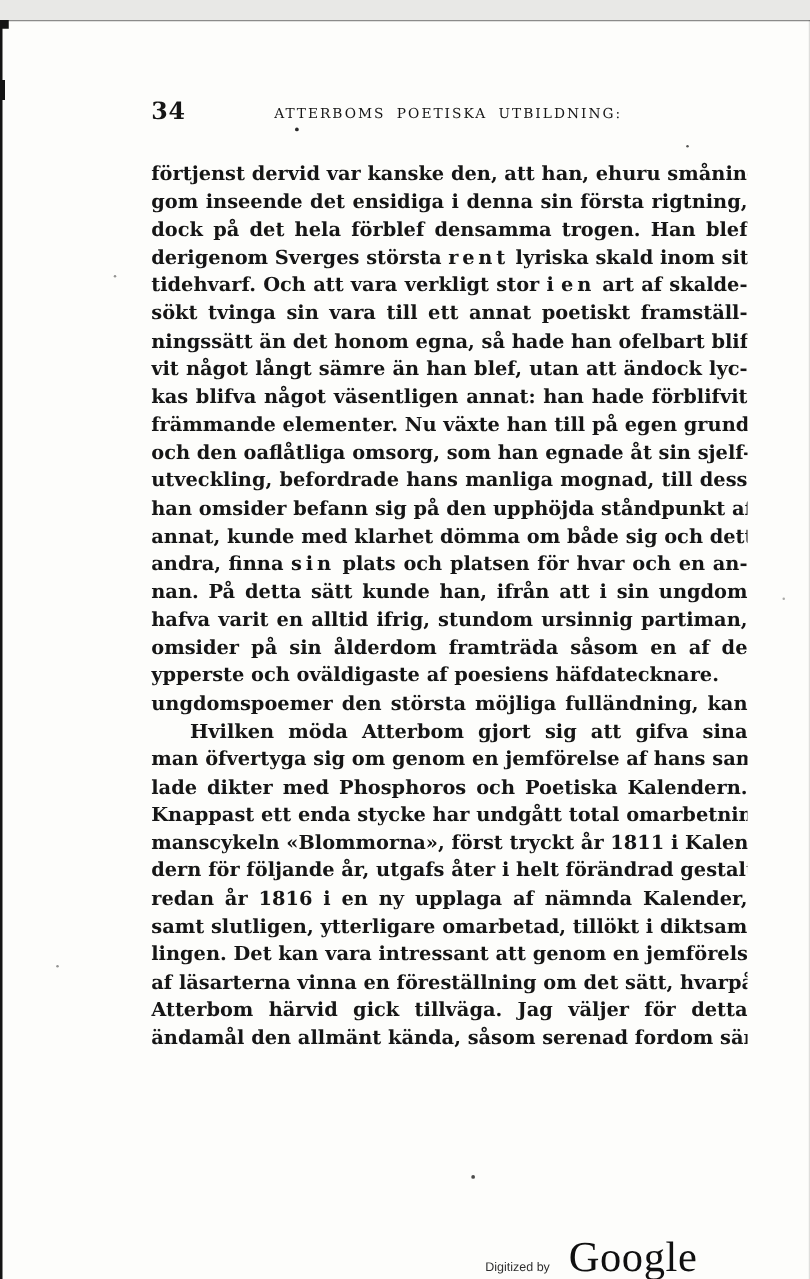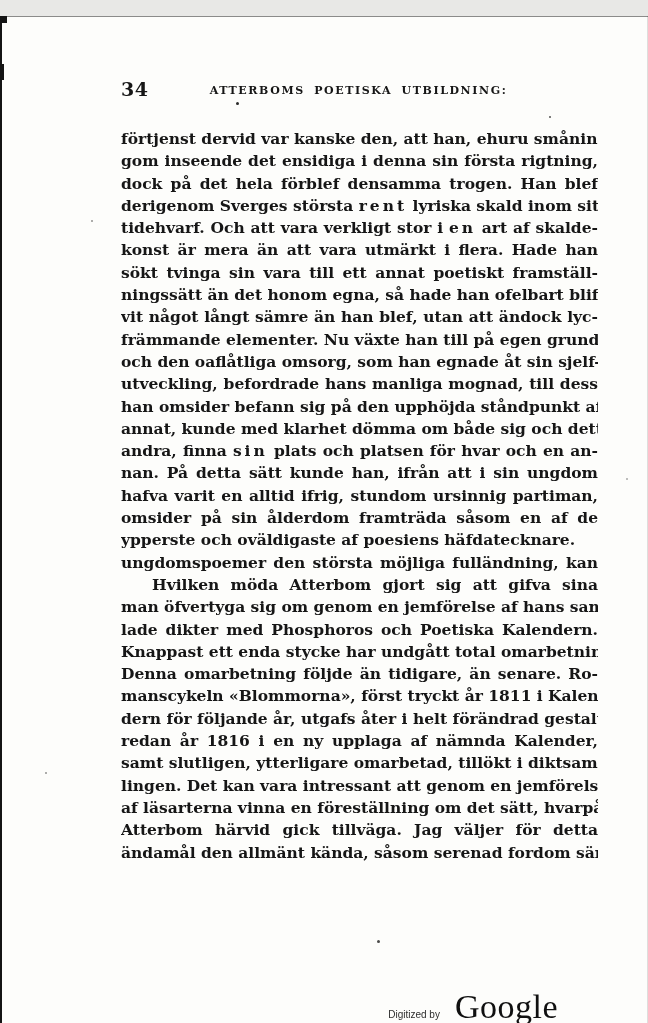--- a/index.html
+++ b/index.html
@@ -45,21 +45,21 @@
     font-size: 19px;
     font-weight: bold;
     letter-spacing: .5px;
   }
   .running-title {
     position: absolute;
     left: 0; right: 2px;
     top: 6px;
     text-align: center;
     font-size: 11px;
-    font-weight: bold;
+    font-weight: normal;
     letter-spacing: 1.6px;
     word-spacing: 4px;
   }
 
   .text-block {
     position: absolute;
     left: 121px;
     top: 112px;
     width: 477px;
   }
@@ -119,40 +119,39 @@
     <span class="page-number">34</span>
     <span class="running-title">ATTERBOMS POETISKA UTBILDNING:</span>
   </div>
 
   <div class="text-block">
       <div class="line">förtjenst dervid var kanske den, att han, ehuru smånin-</div>
       <div class="line">gom inseende det ensidiga i denna sin första rigtning,</div>
       <div class="line">dock på det hela förblef densamma trogen.  Han blef</div>
       <div class="line">derigenom Sverges största <span class="sperr">rent</span> lyriska skald inom sitt</div>
       <div class="line">tidehvarf.  Och att vara verkligt stor i <span class="sperr">en</span> art af skalde-</div>
-      <div class="line">konst är mera än att vara utmärkt i flera.  Hade han</div>
       <div class="line">sökt tvinga sin vara till ett annat poetiskt framställ-</div>
       <div class="line">ningssätt än det honom egna, så hade han ofelbart blif-</div>
       <div class="line">vit något långt sämre än han blef, utan att ändock lyc-</div>
+      <div class="line">kas blifva något väsentligen annat: han hade förblifvit</div>
       <div class="line">främmande elementer.  Nu växte han till på egen grund,</div>
       <div class="line">och den oaflåtliga omsorg, som han egnade åt sin sjelf-</div>
       <div class="line">utveckling, befordrade hans manliga mognad, till dess</div>
       <div class="line">han omsider befann sig på den upphöjda ståndpunkt af</div>
       <div class="line">annat, kunde med klarhet dömma om både sig och detta</div>
       <div class="line">andra, finna <span class="sperr">sin</span> plats och platsen för hvar och en an-</div>
       <div class="line">nan.  På detta sätt kunde han, ifrån att i sin ungdom</div>
       <div class="line">hafva varit en alltid ifrig, stundom ursinnig partiman,</div>
       <div class="line">omsider på sin ålderdom framträda såsom en af de</div>
       <div class="line pend">ypperste och oväldigaste af poesiens häfdatecknare.</div>
       <div class="line">ungdomspoemer den största möjliga fulländning, kan</div>
       <div class="line indent">Hvilken möda Atterbom gjort sig att gifva sina</div>
       <div class="line">man öfvertyga sig om genom en jemförelse af hans sam-</div>
       <div class="line">lade dikter med Phosphoros och Poetiska Kalendern.</div>
       <div class="line">Knappast ett enda stycke har undgått total omarbetning.</div>
-      <div class="line">Denna omarbetning följde än tidigare, än senare.  Ro-</div>
       <div class="line">manscykeln «Blommorna», först tryckt år 1811 i Kalen-</div>
       <div class="line">dern för följande år, utgafs åter i helt förändrad gestalt</div>
       <div class="line">redan år 1816 i en ny upplaga af nämnda Kalender,</div>
       <div class="line">samt slutligen, ytterligare omarbetad, tillökt i diktsam-</div>
       <div class="line">lingen.  Det kan vara intressant att genom en jemförelse</div>
       <div class="line">af läsarterna vinna en föreställning om det sätt, hvarpå</div>
       <div class="line">Atterbom härvid gick tillväga.  Jag väljer för detta</div>
       <div class="line">ändamål den allmänt kända, såsom serenad fordom sär-</div>
     </div>
 

